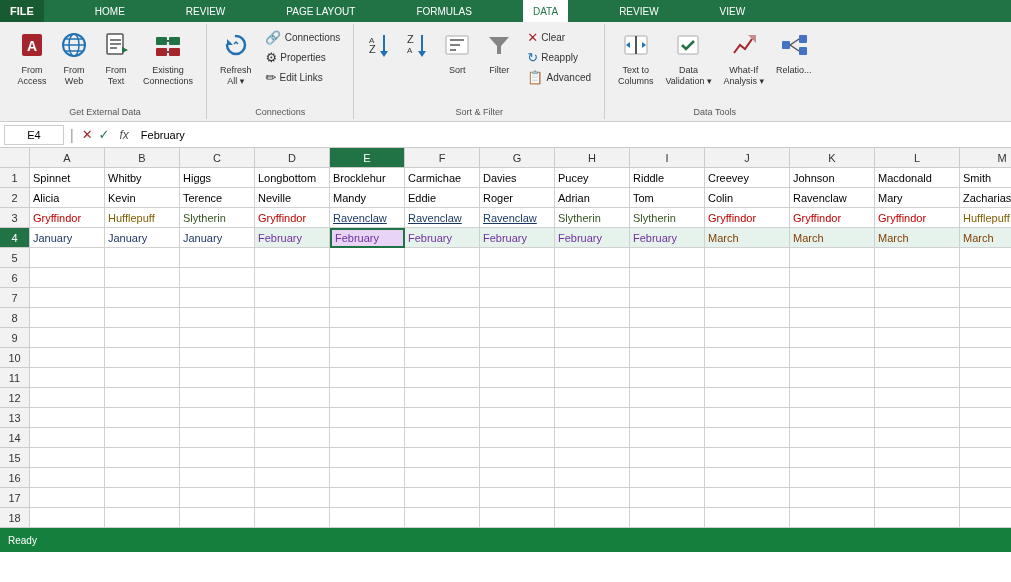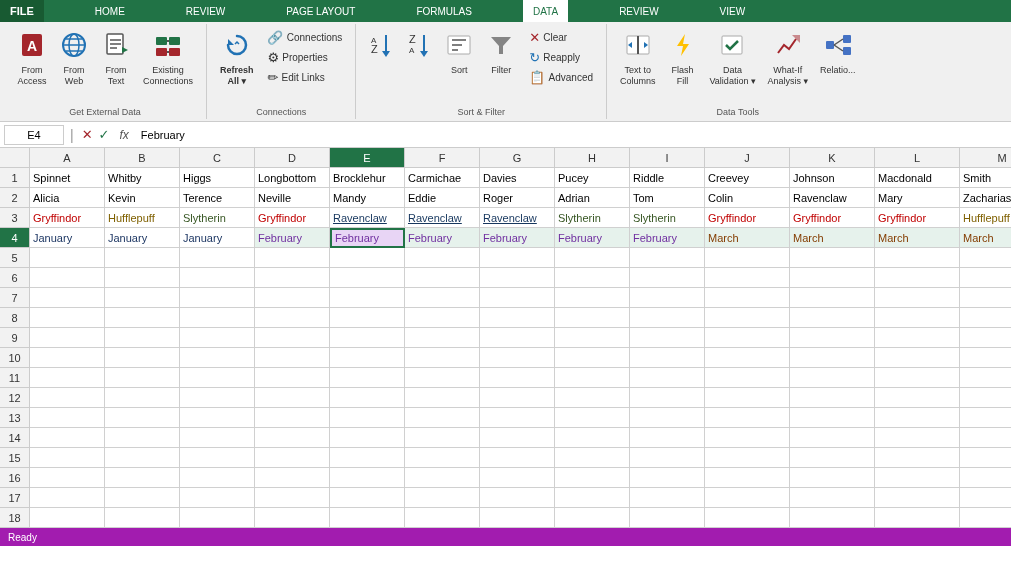--- a/index.html
+++ b/index.html
@@ -241,23 +241,23 @@
     .gryffindor { color: #c00000; }
     .hufflepuff { color: #7f6000; }
     .slytherin { color: #375623; }
     .ravenclaw { color: #17375e; text-decoration: underline; }
     .month-jan { color: #1f3864; }
     .month-feb { color: #7030a0; }
     .month-mar { color: #833c00; }
 
     
     .status-bar {
-      background: #a21caf;
+      background: #15803d;
       color: #fff;
-      height: 18px;
+      height: 24px;
       display: flex;
       align-items: center;
       padding: 0 8px;
       font-size: 10px;
       justify-content: space-between;
     }
   </style>
 </head>
 <body>
 
@@ -324,21 +324,21 @@
             </svg>
           </div>
           <div class="label">Existing<br>Connections</div>
         </div>
       </div>
       <div class="ribbon-group-label">Get External Data</div>
     </div>
 
     <div class="ribbon-group" style="padding: 4px 8px;">
       <div style="display:flex; gap:4px; padding-bottom:14px; align-items:flex-start;">
-        <div class="ribbon-btn" style="min-width:36px;font-weight:bold;">
+        <div class="ribbon-btn" style="min-width:36px;">
           <div class="icon">
             <svg width="28" height="28" viewBox="0 0 28 28">
               <path d="M14 5 A9 9 0 1 1 5 14" fill="none" stroke="#2172b4" stroke-width="2.5" stroke-linecap="round"></path>
               <polygon points="5,8 5,14 11,14" fill="#2172b4"></polygon>
               <path d="M12,13 L14,11 L16,13" fill="none" stroke="#2172b4" stroke-width="1.5"></path>
             </svg>
           </div>
           <div class="label">Refresh<br>All ▾</div>
         </div>
         <div class="ribbon-col">
@@ -428,28 +428,20 @@
         <div class="ribbon-btn">
           <div class="icon">
             <svg width="28" height="28" viewBox="0 0 28 28">
               <rect x="3" y="5" width="22" height="18" rx="1" fill="#fff" stroke="#aaa" stroke-width="1"></rect>
               <line x1="14" y1="5" x2="14" y2="23" stroke="#555" stroke-width="2"></line>
               <polygon points="8,11 4,14 8,17" fill="#2172b4"></polygon>
               <polygon points="20,11 24,14 20,17" fill="#2172b4"></polygon>
             </svg>
           </div>
           <div class="label">Text to<br>Columns</div>
-        </div>
-        <div class="ribbon-btn">
-          <div class="icon">
-            <svg width="28" height="28" viewBox="0 0 28 28">
-              <polygon points="16,3 8,15 14,15 12,25 20,13 14,13" fill="#ffc000"></polygon>
-            </svg>
-          </div>
-          <div class="label">Flash<br>Fill</div>
         </div>
         <div class="ribbon-btn">
           <div class="icon">
             <svg width="28" height="28" viewBox="0 0 28 28">
               <rect x="4" y="5" width="20" height="18" rx="1" fill="#fff" stroke="#aaa"></rect>
               <polyline points="8,14 12,18 20,10" fill="none" stroke="#217346" stroke-width="2.5"></polyline>
             </svg>
           </div>
           <div class="label">Data<br>Validation ▾</div>
         </div>

